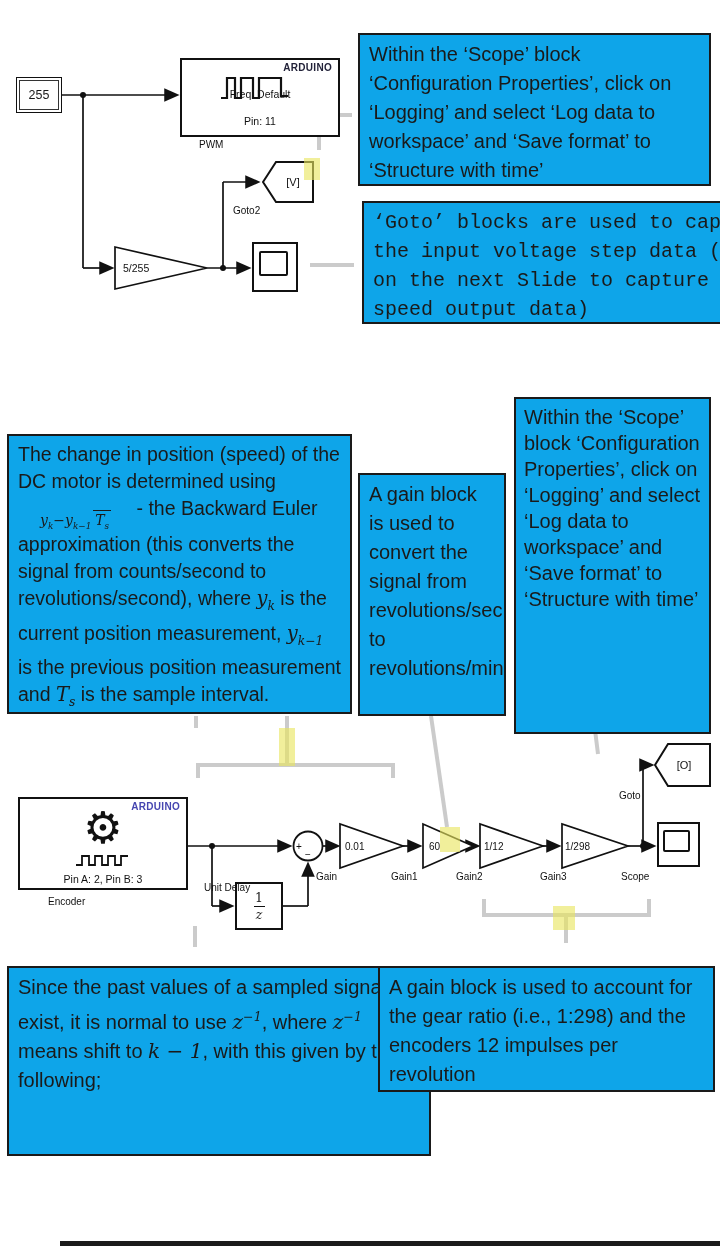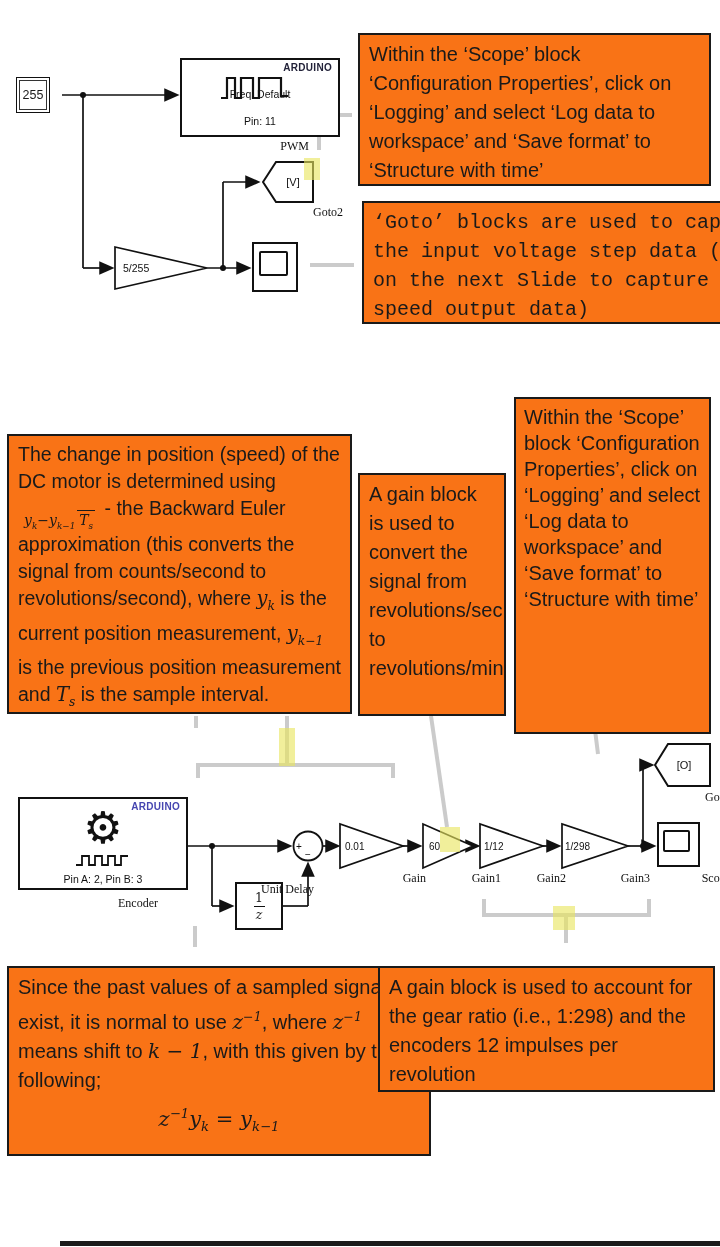--- a/index.html
+++ b/index.html
@@ -5,36 +5,36 @@
   html,body{margin:0;padding:0;background:#ffffff;}
   body{width:720px;height:1247px;position:relative;font-family:"Liberation Sans",sans-serif;color:#1a1a1a;overflow:hidden;}
   .layer{position:absolute;left:0;top:0;width:720px;height:1247px;pointer-events:none;}
   #leaders{z-index:1;}
   #wires{z-index:2;}
   .blocks{z-index:3;}
   .tboxes{z-index:4;}
   #hilites{z-index:6;}
 
   
-  .tbox{position:absolute;border:2.5px solid #1a1a1a;background:#f97316;padding:5px 9px;
+  .tbox{position:absolute;border:2.5px solid #1a1a1a;background:#0ea5e9;padding:5px 9px;
         font-size:20px;line-height:29px;overflow:hidden;box-sizing:border-box;}
   .tight{line-height:26px;}
 
   
   .mi{font-family:"DejaVu Serif",serif;font-style:italic;}
   .msub{font-family:"DejaVu Serif",serif;font-style:italic;font-size:63%;}
   .msup{font-family:"DejaVu Serif",serif;font-style:italic;font-size:63%;}
-  .frac{display:inline-block;vertical-align:-10px;line-height:1;margin:0 4px;}
+  .frac{display:inline-block;vertical-align:-10px;line-height:1;margin:0 20px;}
   .frac .num{font-size:14px;padding:0 2px 1px 2px;}
   .frac .den{font-size:14px;border-top:1.5px solid #1a1a1a;padding:1px 2px 0 2px;}
   .formula-line{text-align:center;font-size:21px;margin-top:4px;}
 
   
   .block{position:absolute;border:2.5px solid #111;background:#fff;box-sizing:border-box;}
-  .blabel{position:absolute;width:110px;text-align:right;font-size:12px;color:#111;font-family:Liberation Serif, serif;}
+  .blabel{position:absolute;width:110px;text-align:left;font-size:10px;color:#111;}
   .brand{position:absolute;top:2px;right:6px;font-size:10px;font-weight:bold;letter-spacing:.3px;}
   .brand-dark{color:#23233a;}
   .brand-blue{color:#4646b0;}
   .cline{position:absolute;left:0;right:0;text-align:center;font-size:10.5px;color:#111;}
   .const-inner{position:absolute;inset:2px;border:1.5px solid #333;display:flex;align-items:center;justify-content:center;font-size:12.5px;}
   .scope-screen{position:absolute;border:2.5px solid #111;border-radius:2px;background:#fff;}
   .gear{position:absolute;left:0;right:0;top:6px;text-align:center;font-size:44px;line-height:46px;color:#111;font-family:"DejaVu Sans",sans-serif;}
   .wave-wrap{position:absolute;left:0;right:0;display:flex;justify-content:center;}
   .ud-frac{position:absolute;inset:0;display:flex;flex-direction:column;align-items:center;justify-content:center;font-family:"DejaVu Serif",serif;font-size:12.5px;line-height:1.05;}
   .ud-bar{width:11px;border-top:1.5px solid #111;margin:1px 0;}
@@ -115,21 +115,21 @@
   <text x="429" y="850" font-size="10">60</text>
   <text x="484" y="850" font-size="10">1/12</text>
   <text x="565" y="850" font-size="10">1/298</text>
   <text x="684" y="769" font-size="11" text-anchor="middle">[O]</text>
   <text x="299" y="850" font-size="10" text-anchor="middle">+</text>
   <text x="308" y="858" font-size="10" text-anchor="middle">−</text>
 </svg>
 
 <div class="layer blocks">
 
-  <div class="block" style="left:16px;top:77px;width:34px;height:36px;border-width:1.5px;">
+  <div class="block" style="left:16px;top:77px;width:46px;height:36px;border-width:1.5px;">
     <div class="const-inner">255</div>
   </div>
 
   <div class="block" style="left:180px;top:58px;width:160px;height:79px;">
     <div class="brand brand-dark">ARDUINO</div>
     <div class="wave-wrap" style="top:13px;">
       <svg width="84" height="28" viewBox="0 0 84 28" fill="none" stroke="#111" stroke-width="2.2">
         <path d="M3,25 L9,25 L9,5 L17,5 L17,25 L23,25 L23,5 L35,5 L35,25 L41,25 L41,5 L63,5 L63,23 L70,23"></path>
       </svg>
     </div>
@@ -187,23 +187,20 @@
   <div class="tbox" style="left:7px;top:434px;width:345px;height:280px;line-height:27px;font-size:19.5px;">
     <span>The change in position (speed) of the DC motor is determined using </span><span class="frac"><span class="num"><span class="mi">y</span><sub class="msub">k</sub><span class="mi">−y</span><sub class="msub">k−1</sub></span><span class="den"><span class="mi">T</span><sub class="msub">s</sub></span></span><span> - the Backward Euler approximation (this converts the signal from counts/second to revolutions/second), where </span><span class="mi">y</span><sub class="msub">k</sub><span> is the current position measurement, </span><span class="mi">y</span><sub class="msub">k−1</sub><span> is the previous position measurement and </span><span class="mi">T</span><sub class="msub">s</sub><span> is the sample interval.</span>
   </div>
 
   <div class="tbox" style="left:358px;top:473px;width:148px;height:243px;"><span>A gain block is used to convert the signal from revolutions/sec to revolutions/min</span></div>
 
   <div class="tbox tight" style="left:514px;top:397px;width:197px;height:337px;padding:5px 8px;"><span>Within the ‘Scope’ block ‘Configuration Properties’, click on ‘Logging’ and select ‘Log data to workspace’ and ‘Save format’ to ‘Structure with time’</span></div>
 
   <div class="tbox" style="left:7px;top:966px;width:424px;height:190px;">
     <span>Since the past values of a sampled signal exist, it is normal to use </span><span class="mi">z</span><sup class="msup">−1</sup><span>, where </span><span class="mi">z</span><sup class="msup">−1</sup><span> means shift to </span><span class="mi">k − 1</span><span>, with this given by the following;</span>
-    <div class="formula-line">
-      <span class="mi">z</span><sup class="msup">−1</sup><span class="mi">y</span><sub class="msub">k</sub><span class="mi"> = </span><span class="mi">y</span><sub class="msub">k−1</sub>
-    </div>
   </div>
 
   <div class="tbox" style="left:378px;top:966px;width:337px;height:126px;"><span>A gain block is used to account for the gear ratio (i.e., 1:298) and the encoders 12 impulses per revolution</span></div>
 </div>
 
 <svg id="hilites" class="layer" viewBox="0 0 720 1247">
   <g fill="#e8e55e" fill-opacity="0.62">
     <rect x="304" y="158" width="16" height="22"></rect>
     <rect x="279" y="728" width="16" height="38"></rect>
     <rect x="440" y="827" width="20" height="25"></rect>

